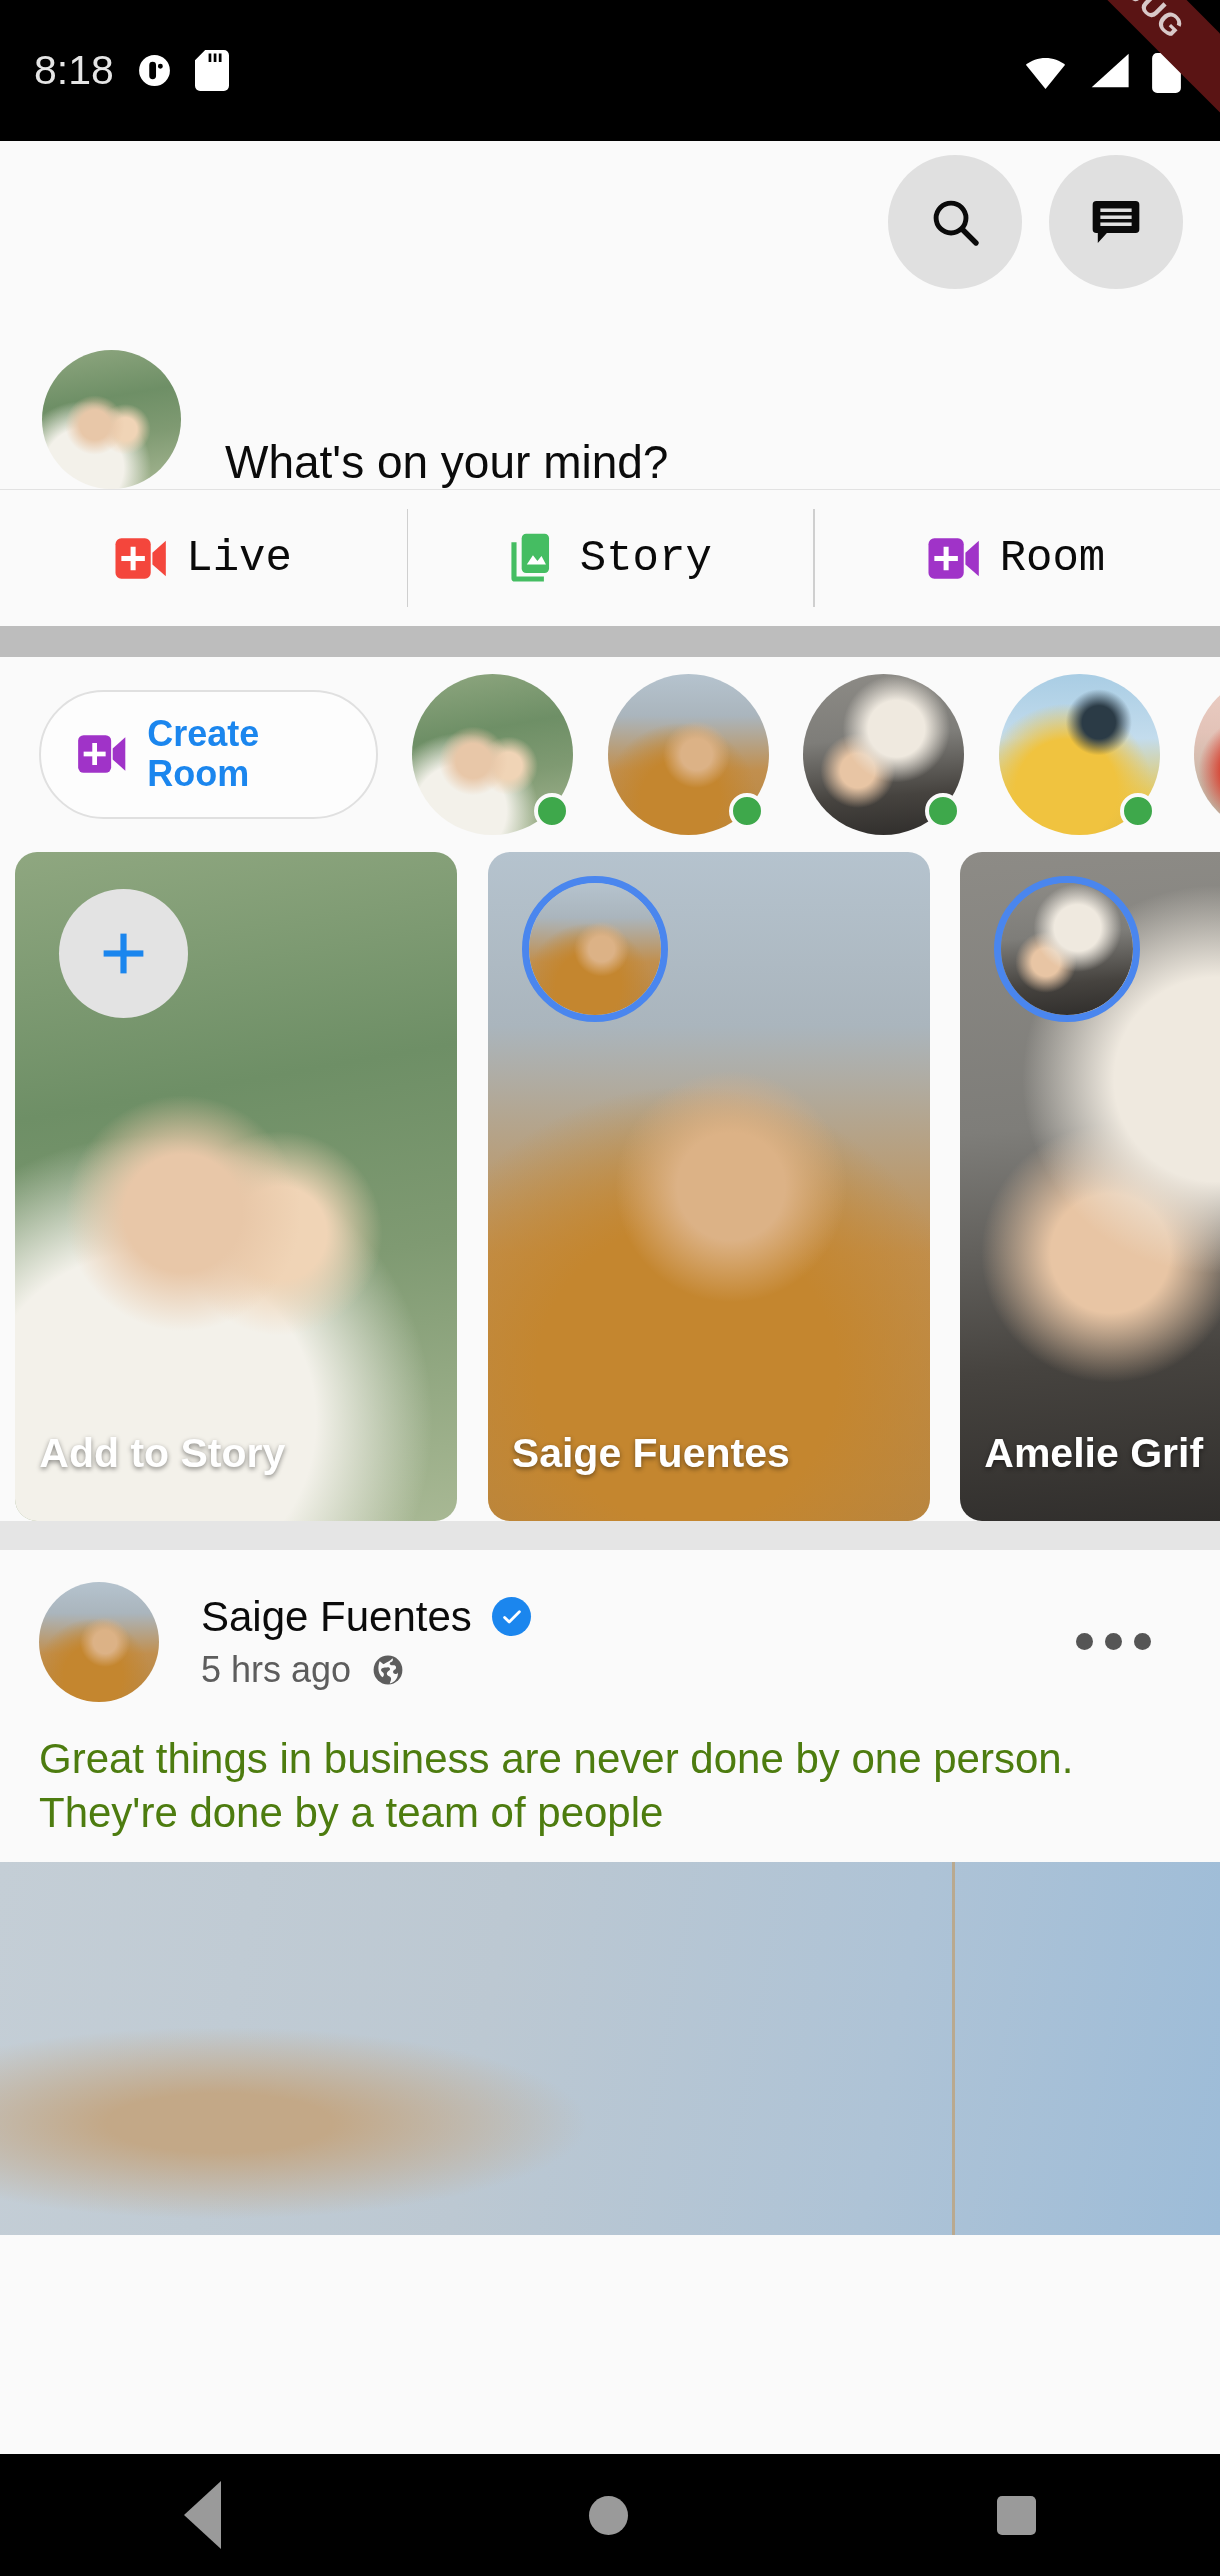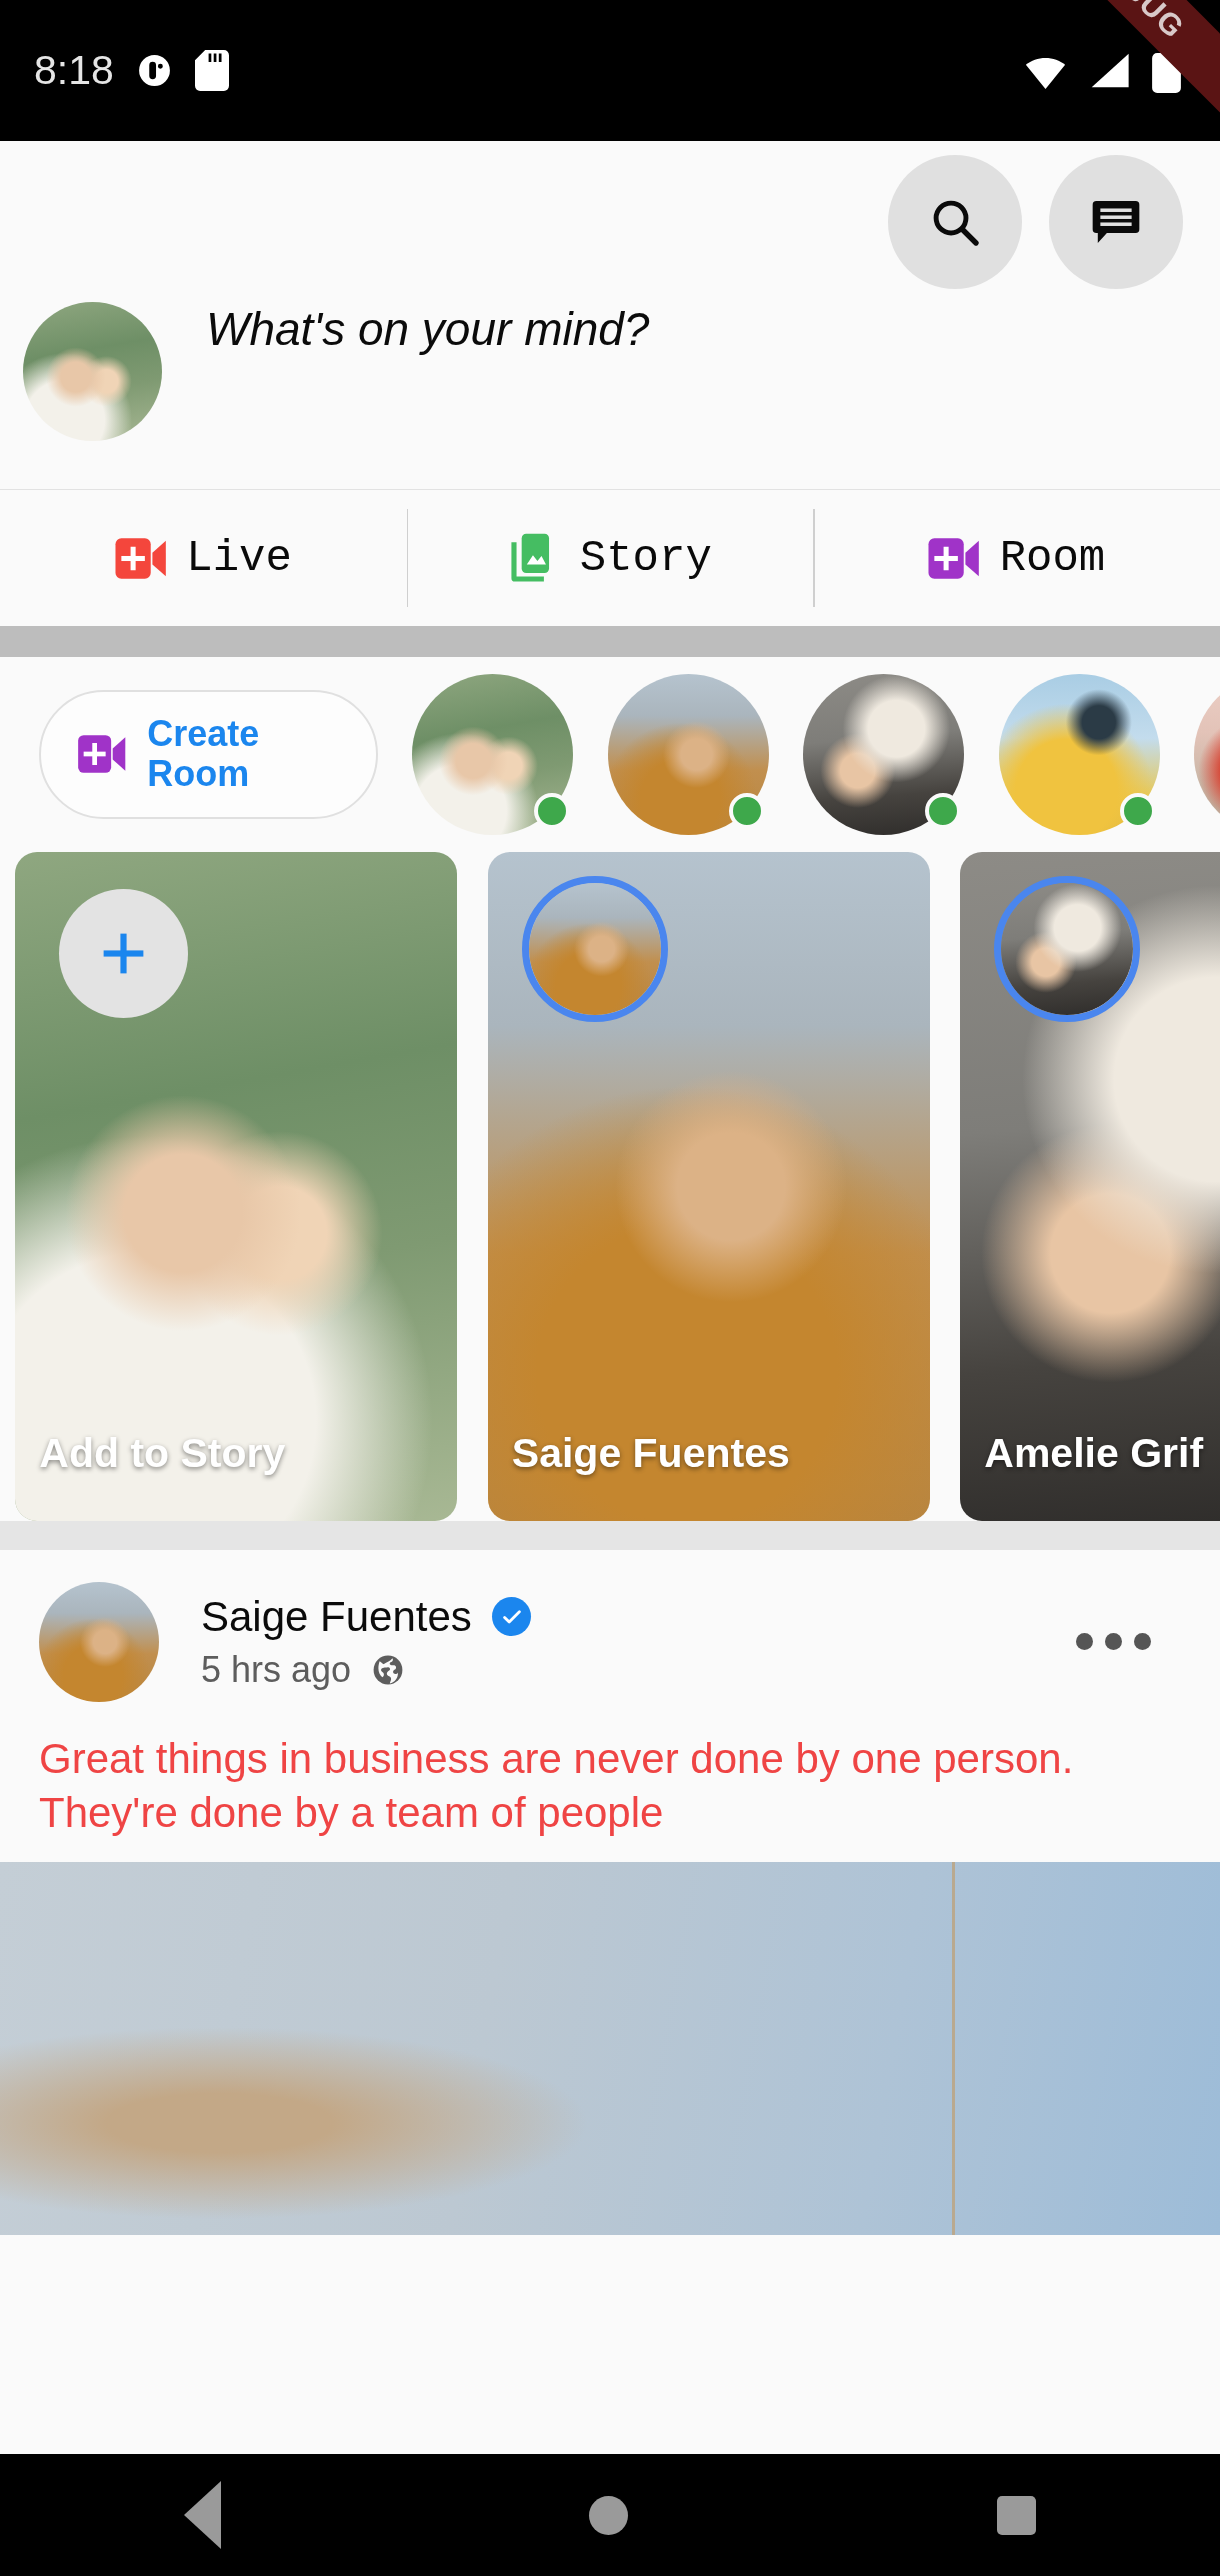--- a/index.html
+++ b/index.html
@@ -56,24 +56,23 @@
   .round-btn {
     width: 134px; height: 134px; border-radius: 50%;
     background: #e0e0e0;
     display: flex; align-items: center; justify-content: center;
   }
 
   
   .composer {
     height: 188px;
     background: #fafafa;
-    display: flex; align-items: flex-start;
-    padding: 0 23px;
+    display: flex; align-items: flex-end;
+    padding: 0 42px;
     border-bottom: 1.7px solid #e2e2e2;
-    font-style: italic;
   }
   .avatar { border-radius: 50%; overflow: hidden; flex: none; position: relative; }
   .av-composer { width: 139px; height: 139px; }
   .composer-text {
     margin-left: 44px;
     font-size: 46px;
     color: #0b0b0b;
   }
 
   
@@ -189,21 +188,21 @@
   .post-metaline { display: flex; align-items: center; gap: 18.6px; margin-top: 8px; }
   .post-time { font-size: 36px; color: #5d5d5d; }
   .post-menu {
     margin-left: auto;
     display: flex; align-items: center; gap: 12px;
     padding: 25.4px 30.5px;
   }
   .post-menu i { width: 17px; height: 17px; border-radius: 50%; background: #555; display: block; }
   .post-text {
     padding: 30.5px 39px 22px 39px;
-    font-size: 42px; line-height: 1.28; color: #ef4444;
+    font-size: 42px; line-height: 1.28; color: #4d7c0f;
   }
   .post-image { height: 373px; position: relative; overflow: hidden; }
 
   
   .navbar {
     position: absolute; left: 0; bottom: 0;
     width: 1220px; height: 122px;
     background: #000;
     display: flex; align-items: center; justify-content: space-around;
   }

